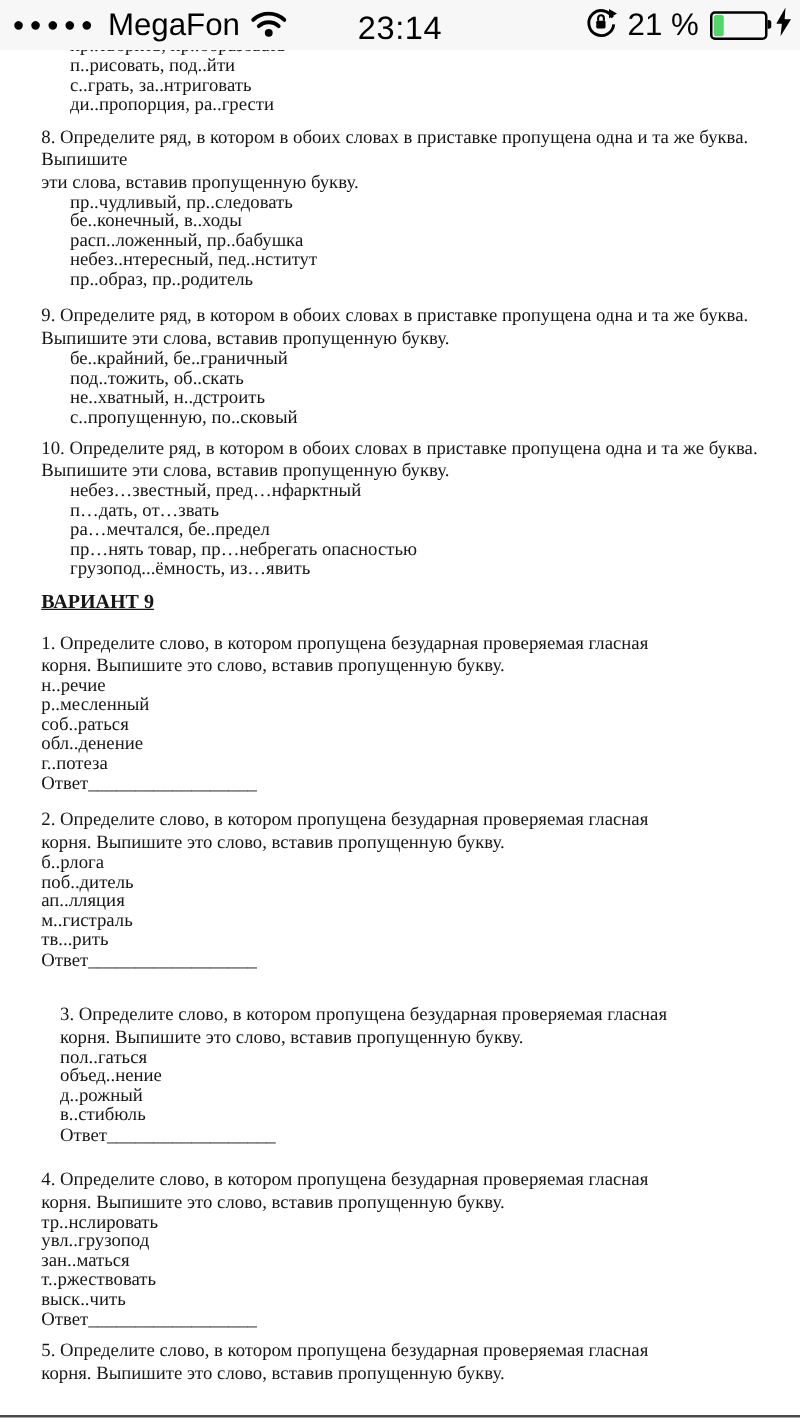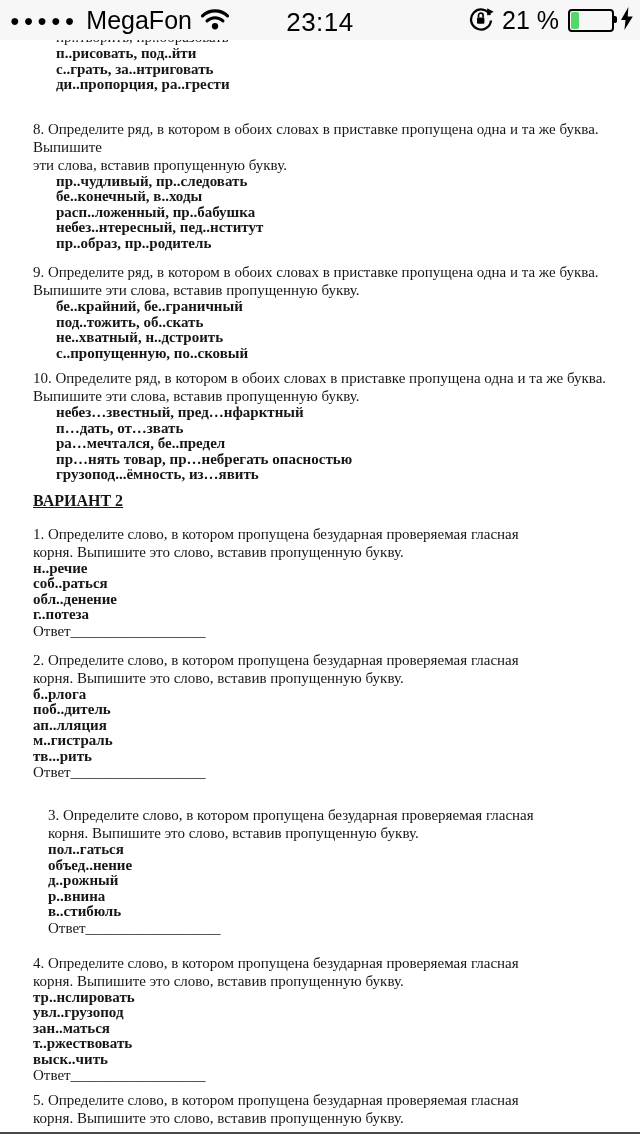--- a/index.html
+++ b/index.html
@@ -34,23 +34,23 @@
   .battery-fill { display:block; height:100%; background:#53d769; border-radius:2px; }
   .bolt { margin-left:7px; }
   
   .doc {
     position:absolute; top:40px; left:33px; width:600px;
     font-size:15px; color:#161616;
   }
   .clipped { height:6px; overflow:hidden; padding-left:23px; }
   .clipped span { display:block; line-height:15px; margin-top:-10px; }
   .stem { line-height:18px; }
-  .opt  { line-height:15.5px; padding-left:23px;font-weight:bold; }
+  .opt  { line-height:15.5px; padding-left:23px; }
   .answer { line-height:16px; }
-  #q8  { margin-top:27px; }
+  #q8  { margin-top:8px; }
   #q9  { margin-top:12px; }
   #q10 { margin-top:8px; }
   .heading {
     margin-top:8px; font-weight:bold; text-decoration:underline;
     font-size:16px; line-height:20px;
   }
   .root .opt { padding-left:0; }
   #v1 { margin-top:14px; }
   #v2 { margin-top:12px; }
   #v3 { margin-top:26px;margin-left:15px; }
@@ -133,26 +133,27 @@
   <section id="q10">
     <div class="stem">10. Определите ряд, в котором в обоих словах в приставке пропущена одна и та  же буква.</div>
     <div class="stem"> Выпишите эти слова, вставив пропущенную букву.</div>
     <div class="opt">небез…звестный, пред…нфарктный</div>
     <div class="opt">п…дать, от…звать</div>
     <div class="opt">ра…мечтался,  бе..предел</div>
     <div class="opt">пр…нять товар, пр…небрегать опасностью</div>
     <div class="opt">грузопод...ёмность, из…явить</div>
   </section>
 
-  <div class="heading">ВАРИАНТ 2</div>
+  <div class="heading">ВАРИАНТ 9</div>
 
   <section id="v1" class="root">
     <div class="stem">1. Определите слово, в котором пропущена безударная проверяемая гласная</div>
     <div class="stem">корня. Выпишите это слово, вставив пропущенную букву.</div>
     <div class="opt">н..речие</div>
+    <div class="opt">р..месленный</div>
     <div class="opt">соб..раться</div>
     <div class="opt">обл..денение</div>
     <div class="opt">г..потеза</div>
     <div class="answer">Ответ__________________</div>
   </section>
 
   <section id="v2" class="root">
     <div class="stem">2. Определите слово, в котором пропущена безударная проверяемая гласная</div>
     <div class="stem">корня. Выпишите это слово, вставив пропущенную букву.</div>
     <div class="opt">б..рлога</div>
@@ -162,21 +163,20 @@
     <div class="opt">тв...рить</div>
     <div class="answer">Ответ__________________</div>
   </section>
 
   <section id="v3" class="root">
     <div class="stem">3. Определите слово, в котором пропущена безударная проверяемая гласная</div>
     <div class="stem">корня. Выпишите это слово, вставив пропущенную букву.</div>
     <div class="opt">пол..гаться</div>
     <div class="opt">объед..нение</div>
     <div class="opt">д..рожный</div>
-    <div class="opt">р..внина</div>
     <div class="opt">в..стибюль</div>
     <div class="answer">Ответ__________________</div>
   </section>
 
   <section id="v4" class="root">
     <div class="stem">4. Определите слово, в котором пропущена безударная проверяемая гласная</div>
     <div class="stem">корня. Выпишите это слово, вставив пропущенную букву.</div>
     <div class="opt">тр..нслировать</div>
     <div class="opt">увл..грузопод</div>
     <div class="opt">зан..маться</div>

